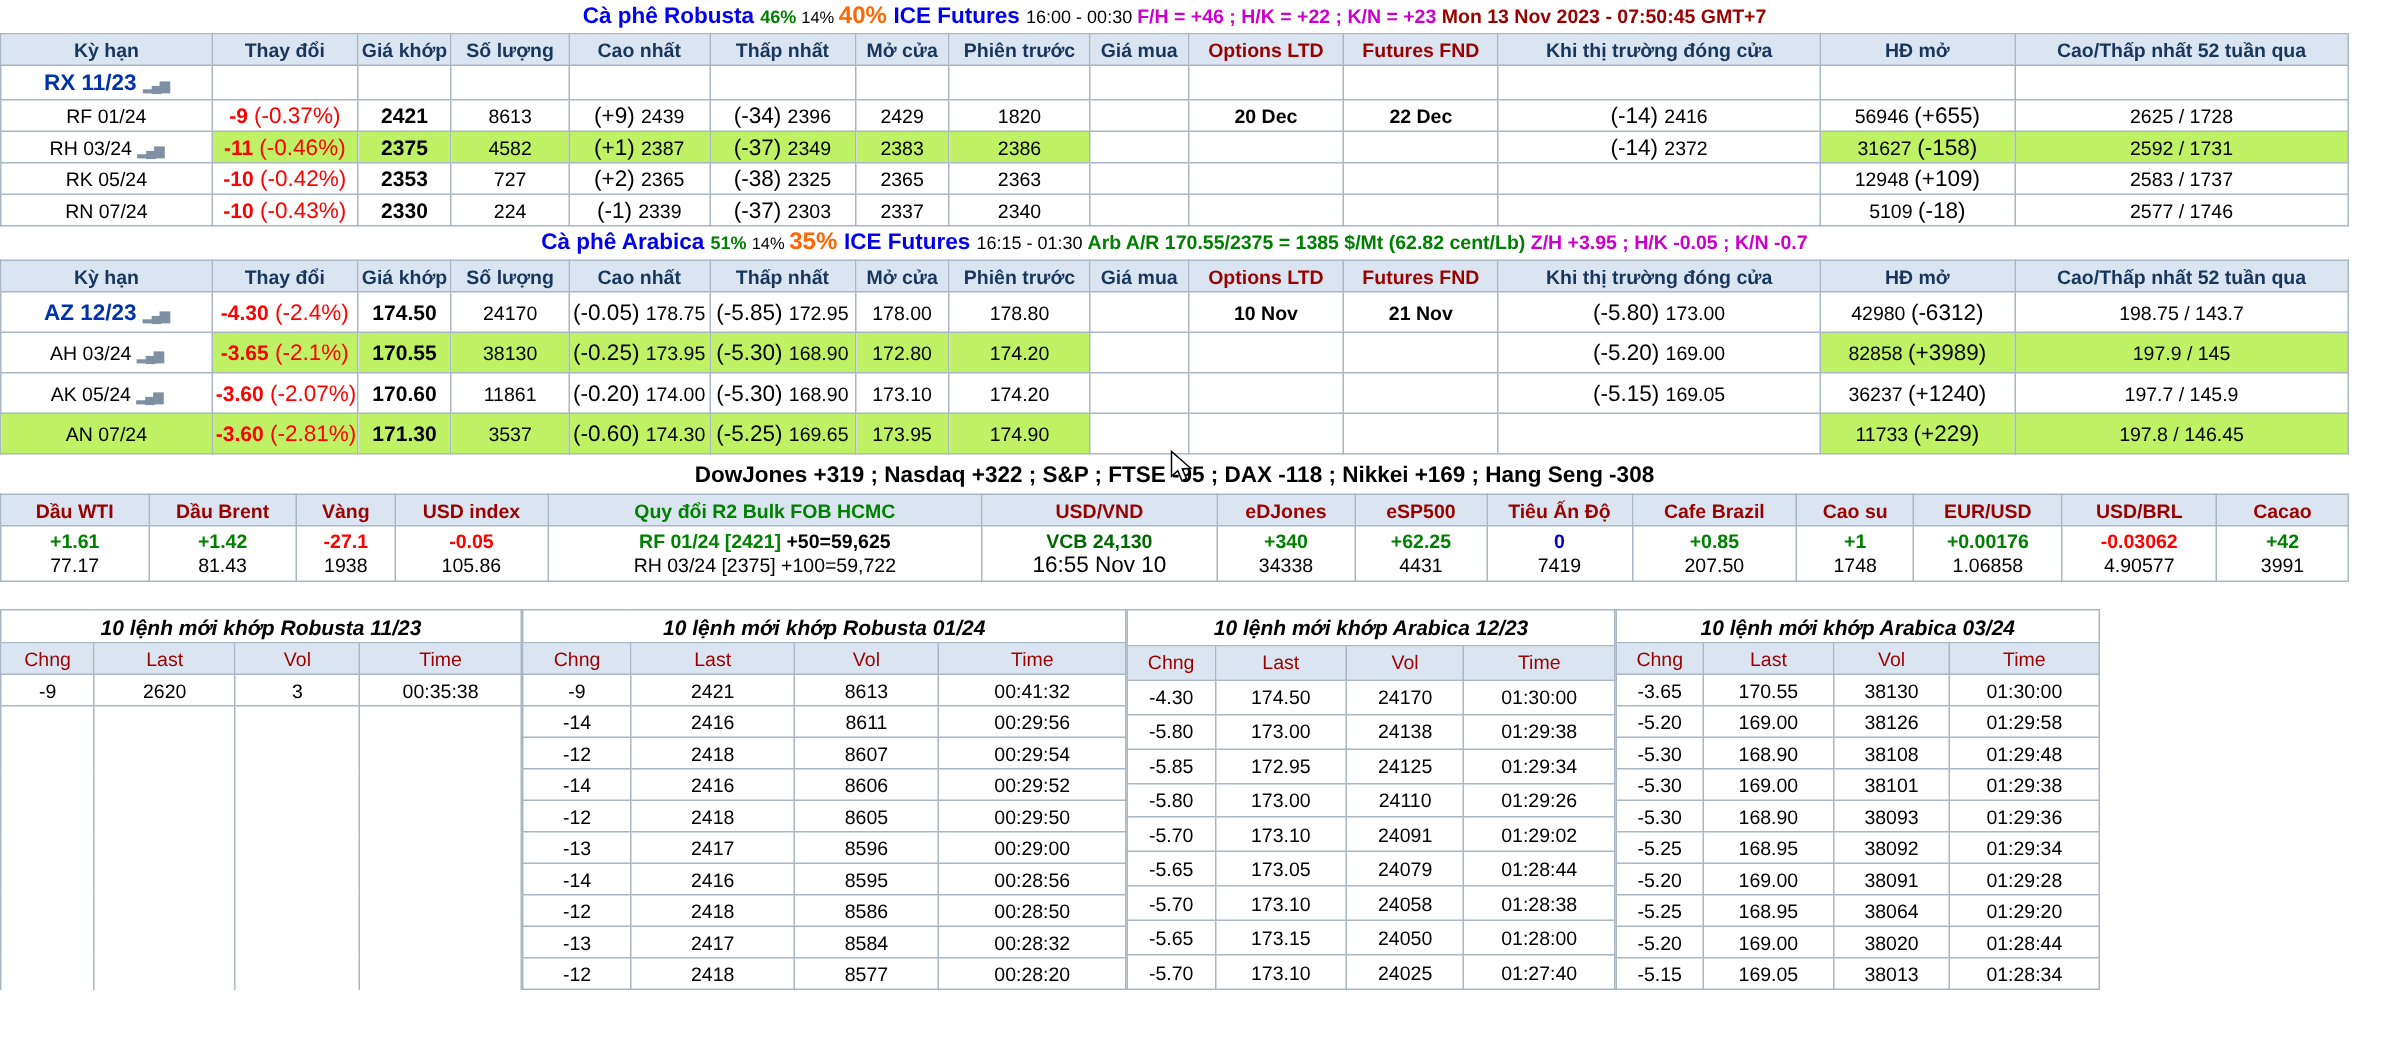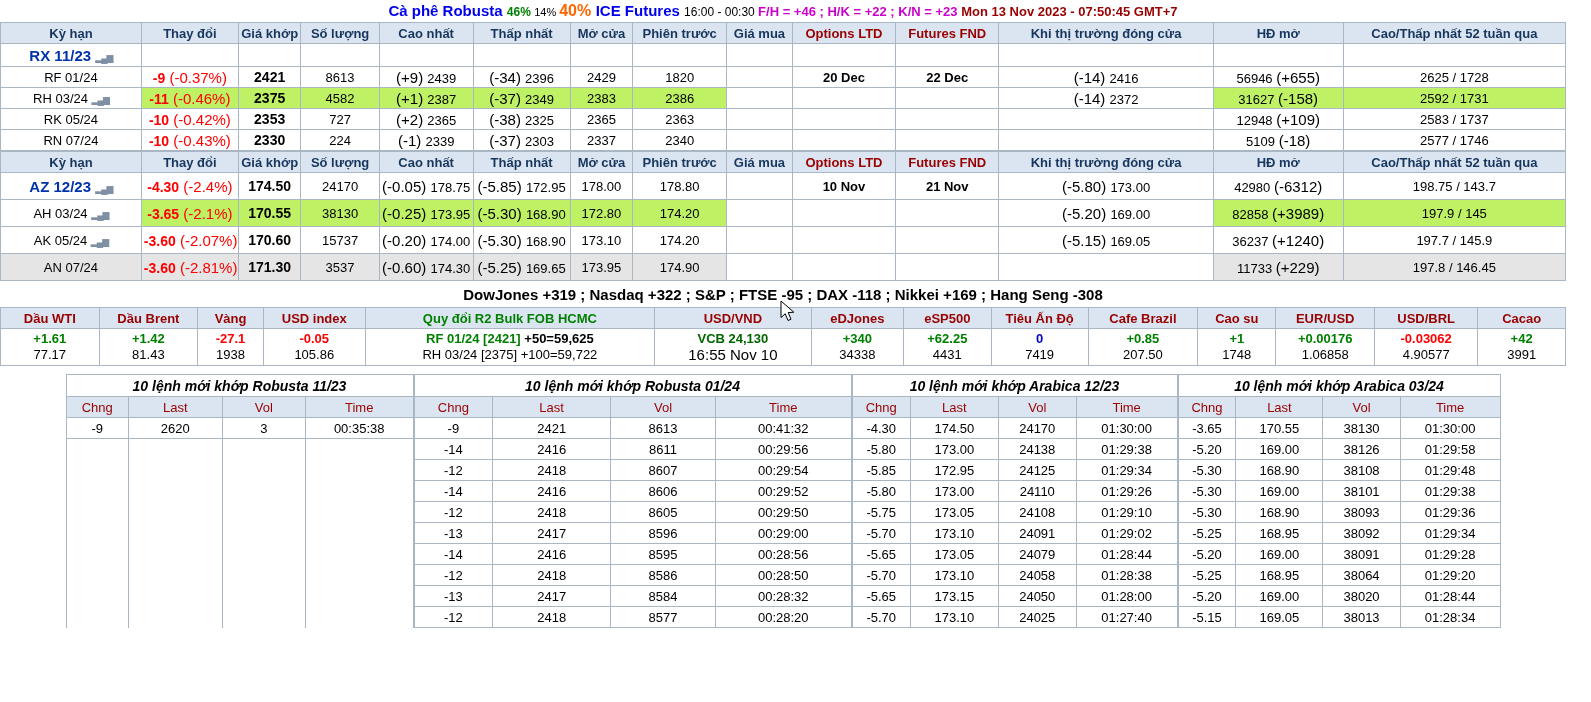--- a/index.html
+++ b/index.html
@@ -16,35 +16,35 @@
   .tdt{color:#990000;font-weight:bold;font-size:13px}
   .tg{color:#008000;font-weight:bold;font-size:13px}
   table{border-collapse:collapse;table-layout:fixed;width:100%}
   td{border:1px solid #a9b6c4;text-align:center;font-size:13px;color:#000;padding:0 2px;height:21px;white-space:nowrap;overflow:hidden}
   td.h{background:#dbe5f1;color:#17365d;font-weight:bold}
   td.hm{background:#dbe5f1;color:#990000;font-weight:bold}
   td.hg{background:#dbe5f1;color:#008000;font-weight:bold}
   td.oh{background:#dbe5f1;color:#990000}
   td.ttl{font-weight:bold;font-style:italic;font-size:14px;height:22px;background:#fff}
   td.p{background:#bef264}
-  td.y{background:#e5e5e5}
+  td.y{background:#bef264}
   tr.tall td{height:27px}
   tr.rx td{height:23px}
   tr.sum td{height:auto;padding:2px}
   tr.e td{border-top:0;border-bottom:0}
   .r{color:#ff0000}.g{color:#008000}.dg{color:#006600}.bl{color:#0000cc}
   .b{font-weight:bold}
   .s{font-size:15px}.f14{font-size:14px}
   .blk{display:block;line-height:17px}
   .sb{color:#0033aa;font-weight:bold;font-size:15px}
   .ic{color:#7f8fa4;font-size:9px;letter-spacing:-1px}
   .indices{text-align:center;font-weight:bold;font-size:15px;padding:5px 0 4px;color:#000}
-  .orders{display:flex;justify-content:center;margin-top:8px}
+  .orders{display:flex;justify-content:flex-start;margin-top:18px}
   table.o1{width:348px}
-  table.o2{width:438px}
+  table.o2{width:403px}
   table.o3{width:326px}
   table.o4{width:323px}
   .cursor{position:absolute;left:780px;top:300px;z-index:9}
 </style>
 </head>
 <body>
 
 <div class="wrap">
 
   <div class="titleline"><span class="tb">Cà phê Robusta </span><span class="pg">46% </span><span class="ps">14% </span><span class="po">40% </span><span class="tb">ICE Futures </span><span class="tk">16:00 - 00:30 </span><span class="tm">F/H = +46 ; H/K = +22 ; K/N = +23 </span><span class="tdt">Mon 13 Nov 2023 - 07:50:45 GMT+7</span></div>
@@ -159,20 +159,21 @@
           <td></td>
           <td></td>
           <td></td>
           <td></td>
           <td><span>5109 </span><span class="s">(-18)</span></td>
           <td>2577 / 1746</td>
         </tr>
       </tbody>
   </table>
 
+  <div class="titleline"><span class="tb">Cà phê Arabica </span><span class="pg">51% </span><span class="ps">14% </span><span class="po">35% </span><span class="tb">ICE Futures </span><span class="tk">16:15 - 01:30 </span><span class="tg">Arb A/R 170.55/2375 = 1385 $/Mt (62.82 cent/Lb) </span><span class="tm">Z/H +3.95 ; H/K -0.05 ; K/N -0.7</span></div>
 
   <table class="main">
     <colgroup>
       <col style="width:9%">
         <col style="width:6.2%">
         <col style="width:4%">
         <col style="width:5%">
       <col style="width:6%">
         <col style="width:6.2%">
         <col style="width:4%">
@@ -230,21 +231,21 @@
           <td></td>
           <td></td>
           <td><span class="s">(-5.20) </span><span>169.00</span></td>
           <td class="p"><span>82858 </span><span class="s">(+3989)</span></td>
           <td class="p">197.9 / 145</td>
         </tr>
         <tr class="tall">
           <td><span>AK 05/24 </span><span class="ic">▂▄▆</span></td>
           <td><span class="r b f14">-3.60</span><span class="r s"> (-2.07%)</span></td>
           <td><span class="b f14">170.60</span></td>
-          <td>15737</td>
+          <td>11861</td>
           <td><span class="s">(-0.20) </span><span>174.00</span></td>
           <td><span class="s">(-5.30) </span><span>168.90</span></td>
           <td>173.10</td>
           <td>174.20</td>
           <td></td>
           <td></td>
           <td></td>
           <td><span class="s">(-5.15) </span><span>169.05</span></td>
           <td><span>36237 </span><span class="s">(+1240)</span></td>
           <td>197.7 / 145.9</td>
@@ -517,26 +518,20 @@
             <td>24125</td>
             <td>01:29:34</td>
           </tr>
           <tr>
             <td>-5.80</td>
             <td>173.00</td>
             <td>24110</td>
             <td>01:29:26</td>
           </tr>
           <tr>
-            <td>-5.75</td>
-            <td>173.05</td>
-            <td>24108</td>
-            <td>01:29:10</td>
-          </tr>
-          <tr>
             <td>-5.70</td>
             <td>173.10</td>
             <td>24091</td>
             <td>01:29:02</td>
           </tr>
           <tr>
             <td>-5.65</td>
             <td>173.05</td>
             <td>24079</td>
             <td>01:28:44</td>

